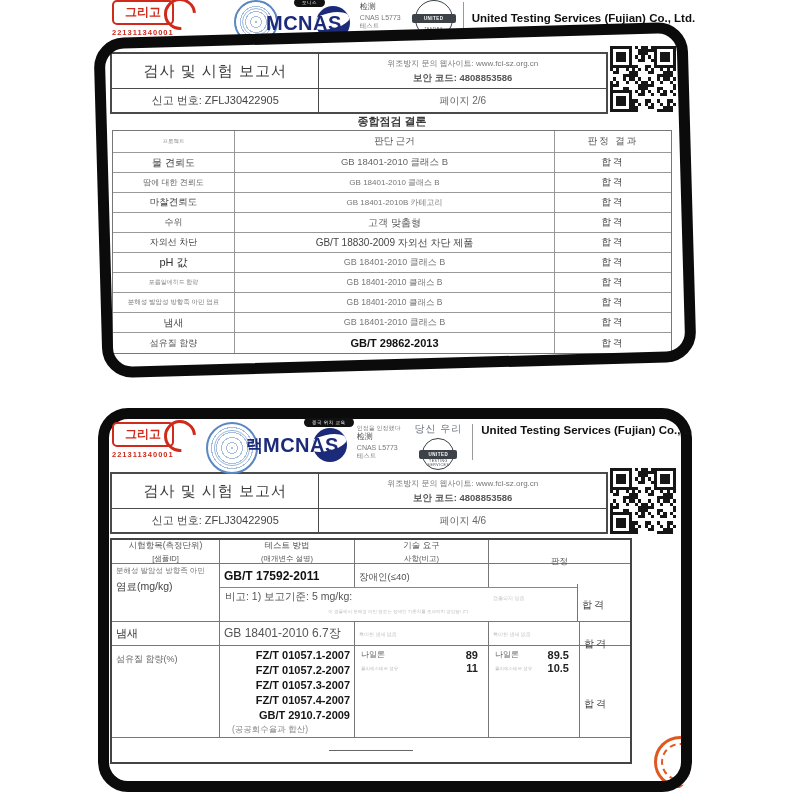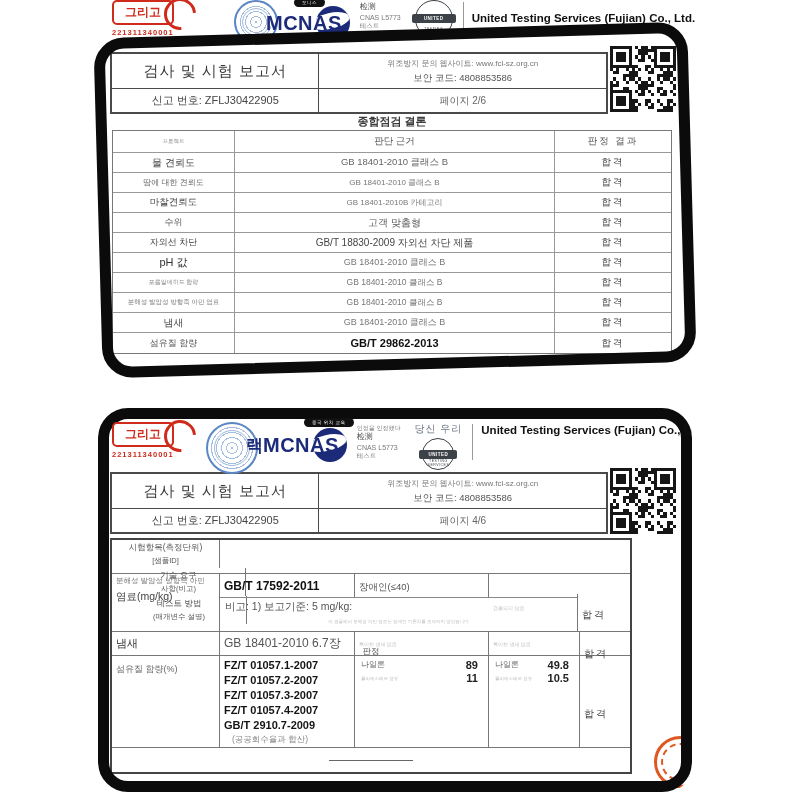--- a/index.html
+++ b/index.html
@@ -65,21 +65,21 @@
   .headtable { position:absolute; left:12px; width:498px; border:2px solid #4a4a4a; background:#fff; z-index:2; }
   #card-top .headtable { top:52px; }
   #card-bottom .headtable { top:66px; }
   .ht-row { display:flex; border-bottom:1.5px solid #4a4a4a; }
   .ht-row:last-child { border-bottom:none; }
   .ht-cell { padding:4px 6px; display:flex; flex-direction:column; justify-content:center; align-items:center; }
   .ht-left { width:42%; border-right:1.5px solid #4a4a4a; }
   .ht-right { width:58%; }
   .ht-title { font-size:15px; color:#3a3a3a; letter-spacing:1px; }
   .ht-anti { font-size:8px; color:#777; }
-  .ht-sec { font-size:9.5px; color:#555; margin-top:3px; }
+  .ht-sec { font-size:9.5px; color:#555; margin-top:3px;font-weight:bold; }
   .ht-no { font-size:11px; color:#444; }
   .ht-page { font-size:10px; color:#666; }
   .ht-row1 { height:35px; }
   .ht-row2 { height:23px; }
 
   .qr { position:absolute; width:66px; height:66px; display:grid;
         grid-template-columns:repeat(21,1fr); grid-template-rows:repeat(21,1fr);
         background:#fff; z-index:2; }
   .qr div { background:#161616; }
   #card-top .qr { top:46px; left:512px; }
@@ -113,42 +113,42 @@
 
   
   .maintable { position:absolute; top:132px; left:12px; width:522px; border:2px solid #444;
                background:#fff; z-index:2; }
   .mrow { display:flex; border-bottom:1px solid #777; }
   .mrow:last-child { border-bottom:none; }
   .mc { border-right:1px solid #777; padding:2px 4px; }
   .mc:last-child { border-right:none;margin-top:20px; }
   .w1{width:108px;flex:none;} .w2{width:135px;flex:none;} .w3{width:134px;flex:none;}
   .w4{width:91px;flex:none;} .w5{flex:1;}
-  .mhdr { height:34px;flex-direction:column; }
+  .mhdr { height:24px; }
   .mhdr .mc { display:flex; flex-direction:column; align-items:center; justify-content:center; color:#555; }
   .mh1 { font-size:8.5px; } .mh2 { font-size:7.5px; margin-top:2px; }
   .vpass { display:flex; align-items:center; justify-content:flex-start; font-size:10px;
            color:#444; letter-spacing:2px; padding-top:6px !important; }
   .row1 { height:58px; }
   .row1-grid { display:flex; flex:1; flex-direction:column; }
   .row1-top { display:flex; height:24px; border-bottom:1px solid #888; }
   .row1-bot { flex:1; padding:2px 5px; }
   .itemA1 { font-size:7.5px; color:#777; }
   .itemA2 { font-size:10.5px; color:#444; margin-top:4px; }
   .bmethod { font-weight:bold; font-size:12px; color:#111; }
   .req1 { font-size:9.5px; color:#555; }
   .faint { color:#c2c2c2; font-size:5px; }
   .note { font-size:10.5px; color:#555; }
   .notefine { font-size:4.5px; color:#c0c0c0; margin-top:5px; text-align:center; }
   .row2 { height:24px; }
   .row2 .mc { display:flex; align-items:center; }
   .itemB { font-size:11px; color:#333; }
   .methB { font-size:12px; color:#555; }
   .row3 { height:92px; }
-  .fz { font-weight:bold; font-size:11px; color:#151515; line-height:15px; }
+  .fz { font-weight:bold; font-size:11px; color:#151515; line-height:15px;text-align:right; }
   .fznote { font-size:8.5px; color:#888; margin-left:8px; margin-top:1px; }
   .itemC { font-size:9px; color:#666; }
   .pairline { display:flex; justify-content:space-between; padding:1px 6px 0 2px; }
   .pname { font-size:8px; color:#666; }
   .pname.tiny { font-size:4.5px; color:#bbb; margin-top:4px; }
   .pval { font-weight:bold; font-size:11px; color:#222; }
   .lastrow { height:24px; display:flex; align-items:center; justify-content:center; }
   .dashline { width:84px; border-top:1.5px solid #666; }
 
   .orangestamp { position:absolute; right:-14px; top:330px; width:52px; height:52px;
@@ -789,27 +789,27 @@
       <div style="grid-area: 21 / 19;"></div>
       <div style="grid-area: 21 / 20;"></div>
     </div>
 
   <div class="maintable">
     <div class="mrow mhdr">
       <div class="mc w1">
           <span class="mh1">시험항목(측정단위)</span>
           <span class="mh2">[샘플ID]</span>
         </div>
+      <div class="mc w2">
+          <span class="mh1">테스트 방법</span>
+          <span class="mh2">(매개변수 설명)</span>
+        </div>
       <div class="mc w3">
           <span class="mh1">기술 요구</span>
           <span class="mh2">사항(비고)</span>
-        </div>
-      <div class="mc w2">
-          <span class="mh1">테스트 방법</span>
-          <span class="mh2">(매개변수 설명)</span>
         </div>
       <div class="mc w5">
           <span class="mh1">판정</span>
         </div>
     </div>
 
     <div class="mrow row1">
       <div class="mc w1">
         <div class="itemA1">분해성 발암성 방향족 아민</div>
         <div class="itemA2">염료(mg/kg)</div>
@@ -860,21 +860,21 @@
             <span class="pval">89</span>
           </div>
         <div class="pairline">
             <span class="pname tiny">폴리에스테르 섬유</span>
             <span class="pval">11</span>
           </div>
       </div>
       <div class="mc w4">
         <div class="pairline">
             <span class="pname">나일론</span>
-            <span class="pval">49.8</span>
+            <span class="pval">89.5</span>
           </div>
         <div class="pairline">
             <span class="pname tiny">폴리에스테르 섬유</span>
             <span class="pval">10.5</span>
           </div>
       </div>
       <div class="mc w5 vpass">합격</div>
     </div>
 
     <div class="mrow">

